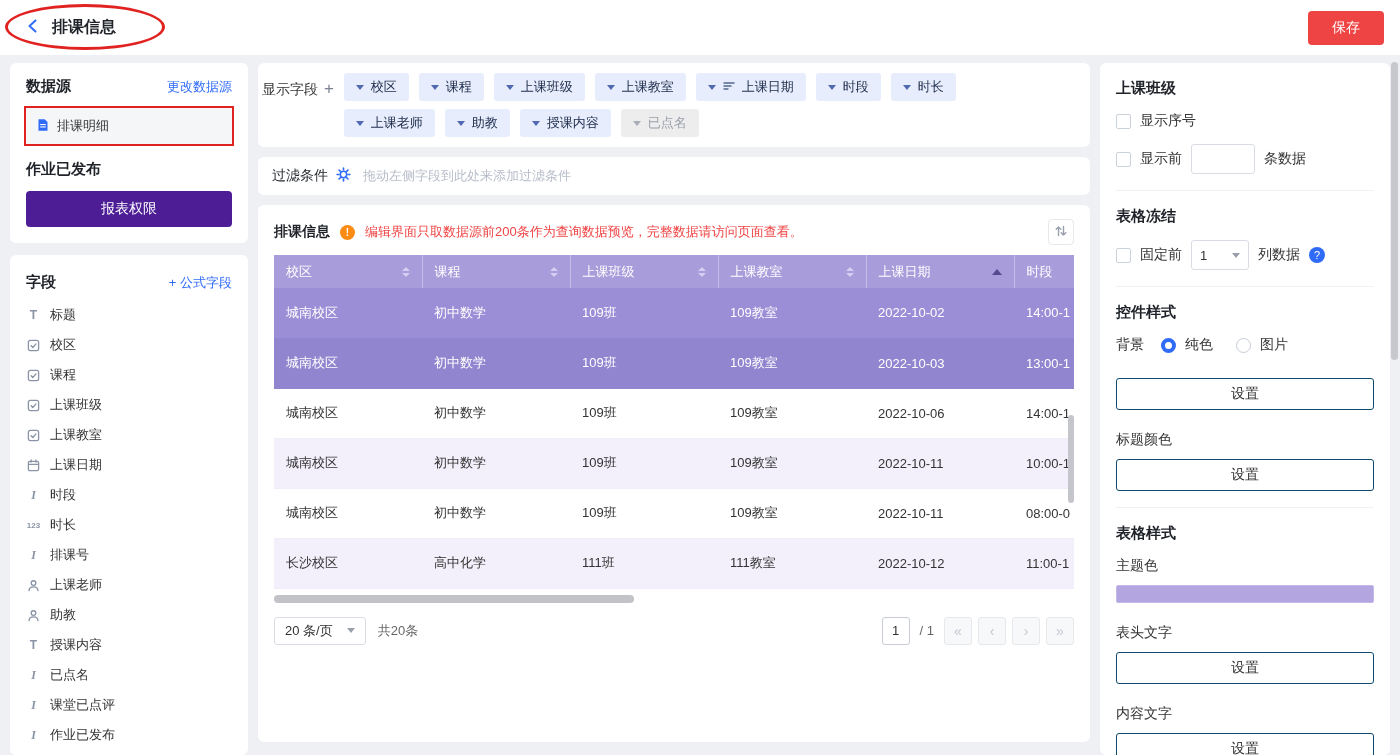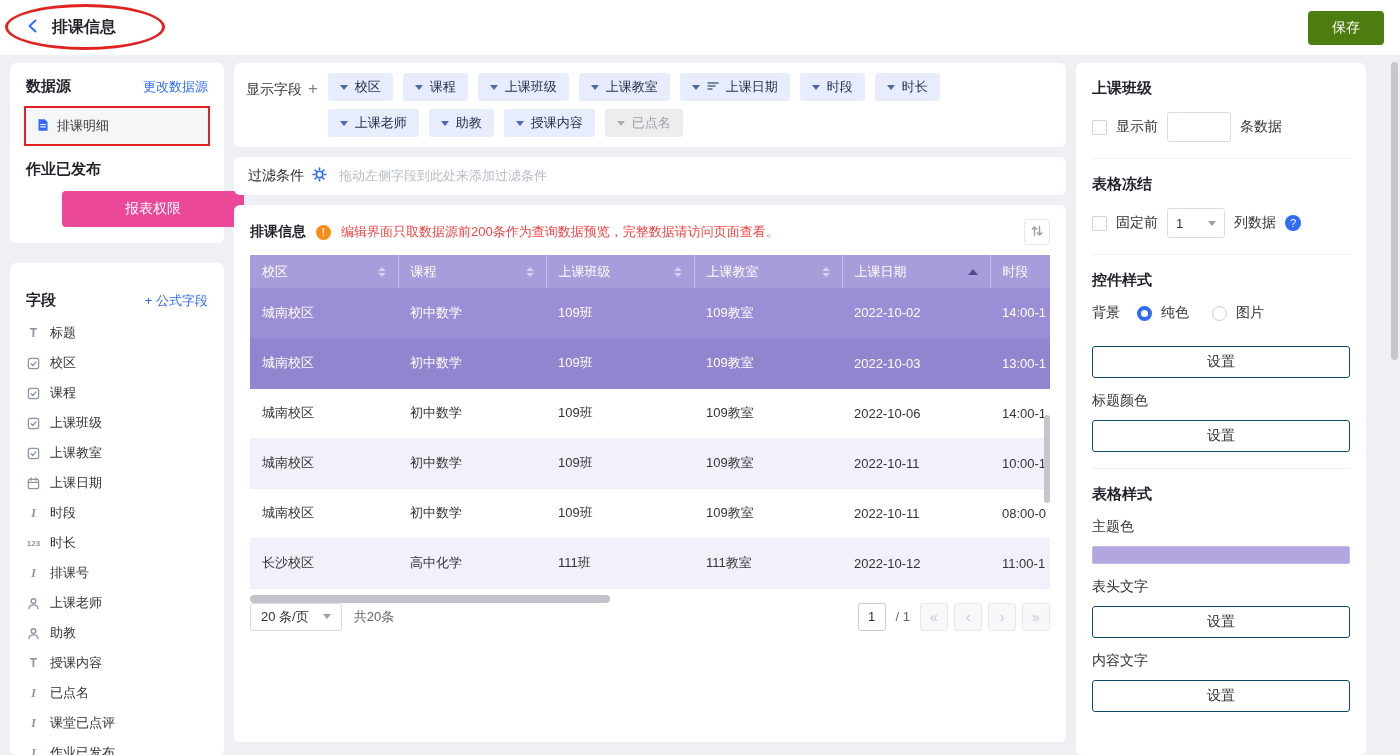--- a/index.html
+++ b/index.html
@@ -7,48 +7,48 @@
   body {
     font-family:"Liberation Sans","DejaVu Sans",sans-serif;
     background:#eef0f4; color:#333; font-size:14px; position:relative;
   }
   
   .topbar { height:55px; background:#fff; display:flex; align-items:center; padding:0 16px; position:relative; }
   .back-btn { display:flex; align-items:center; margin:0 10px 0 8px; cursor:pointer; }
   .page-title { font-size:16px; font-weight:bold; color:#1f2329; }
   .annot-ellipse { position:absolute; left:5px; top:4px; width:160px; height:46px;
     border:3px solid #e02320; border-radius:50%; pointer-events:none; }
-  .save-btn { margin-left:auto; background:#4d7c0f; color:#fff; border:none; border-radius:4px;
+  .save-btn { margin-left:auto; background:#ef4444; color:#fff; border:none; border-radius:4px;
     padding:8px 24px; font-size:14px; cursor:pointer; font-family:inherit; }
   
   .main { display:flex; gap:10px; padding:8px 10px 0 10px; height:700px; align-items:stretch; }
   .card { background:#fff; border-radius:6px; }
-  .left-col { width:214px; display:flex; flex-direction:column; gap:20px; }
+  .left-col { width:238px; display:flex; flex-direction:column; gap:12px; }
   .mid-col { width:832px; display:flex; flex-direction:column; gap:10px; }
   .right-col { width:290px; padding:16px; overflow:hidden; }
   
   .ds-card { padding:14px 16px 16px 16px; }
   .row-between { display:flex; justify-content:space-between; align-items:center; }
   .sec-title { font-weight:bold; font-size:15px; color:#1f2329; }
   .link { color:#2f6bf7; font-size:13px; cursor:pointer; }
   .ds-item { margin-top:12px; background:#f5f6f8; padding:9px 10px; display:flex; align-items:center; gap:7px;
     font-size:13px; color:#333; position:relative; cursor:pointer; }
   .annot-rect { position:absolute; inset:-2px; border:2px solid #e02320; pointer-events:none; }
   .mt16 { margin-top:16px; }
-  .primary-btn { margin-top:12px; width:100%; height:36px; background:#ec4899; color:#fff; border:none;
-    border-radius:4px; font-size:14px; cursor:pointer; font-family:inherit;margin-left:36px; }
-  .fields-card { flex:1; padding:28px 16px; overflow:hidden; display:flex; flex-direction:column; }
+  .primary-btn { margin-top:12px; width:100%; height:36px; background:#4c1d95; color:#fff; border:none;
+    border-radius:4px; font-size:14px; cursor:pointer; font-family:inherit; }
+  .fields-card { flex:1; padding:18px 16px; overflow:hidden; display:flex; flex-direction:column; }
   .field-list { margin-top:8px; }
   .field-item { height:30px; display:flex; align-items:center; gap:9px; font-size:13px; color:#333; cursor:pointer; }
   .field-item .icon { width:15px; display:flex; justify-content:center; align-items:center; }
   .glyph { color:#8a94a6; font-size:12px; font-weight:bold; font-style:normal; }
   .gi { font-style:italic; font-family:"Liberation Serif",serif; }
   .gn { font-size:8px; letter-spacing:0; }
   
-  .fieldsbar { padding:10px 12px; display:flex; gap:10px; }
+  .fieldsbar { padding:10px 4px; display:flex; gap:10px; }
   .fb-label { white-space:nowrap; padding-top:6px; font-size:14px; color:#333; }
   .plus { color:#7a8291; font-size:17px; cursor:pointer; margin-left:2px; }
   .chips { display:flex; flex-direction:column; gap:8px; }
   .chips-row { display:flex; gap:10px; }
   .chip { background:#e7edfc; border-radius:3px; padding:5px 12px; font-size:13px; color:#1c2b4a;
     display:flex; gap:7px; align-items:center; cursor:pointer; white-space:nowrap; }
   .chip.disabled { background:#ededed; color:#9aa0ab; }
   .caret-down { width:0; height:0; border-left:4px solid transparent; border-right:4px solid transparent;
     border-top:5px solid #4f68b0; }
   .chip.disabled .caret-down { border-top-color:#a8adb7; }
@@ -80,21 +80,21 @@
     border-bottom:6px solid #57498f; display:inline-block; }
   tbody td { font-size:13px; color:#333; height:50px; padding:0 12px; background:#fff;
     border-bottom:1px solid #f0edf8; overflow:hidden; white-space:nowrap; }
   tbody tr:nth-child(even) td { background:#f3f0fb; }
   tbody tr.selected td { background:#9c8ed6; color:#fff; border-bottom-color:#9486cf; }
   tbody tr.selected:nth-child(2) td { background:#9285cf; }
   .v-thumb { position:absolute; right:0; top:160px; width:6px; height:88px; background:#c4c6cb; border-radius:3px; }
   .h-scroll { margin-top:6px; height:8px; width:800px; position:relative; }
   .h-thumb { position:absolute; left:0; top:0; height:8px; width:45%; background:#c1c3c8; border-radius:4px; cursor:grab; }
   
-  .pagination { margin-top:0; display:flex; align-items:center; }
+  .pagination { margin-top:14px; display:flex; align-items:center; }
   .psize { border:1px solid #d9dde3; border-radius:3px; height:28px; padding:0 10px; display:flex;
     align-items:center; gap:14px; font-size:13px; color:#333; cursor:pointer; }
   .sel-caret { width:0; height:0; border-left:4px solid transparent; border-right:4px solid transparent;
     border-top:5px solid #99a0ac; display:inline-block; }
   .total { margin-left:12px; font-size:13px; color:#666; }
   .pag-right { margin-left:auto; display:flex; align-items:center; gap:6px; }
   .pg-cur { width:28px; height:28px; border:1px solid #c8ccd4; border-radius:3px; display:flex;
     align-items:center; justify-content:center; font-size:13px; color:#333; background:#fff; cursor:pointer; }
   .pg-of { font-size:13px; color:#666; margin:0 4px; }
   .pg-btn { width:28px; height:28px; border:1px solid #e6e8ec; border-radius:3px; background:#f7f8fa;
@@ -109,21 +109,21 @@
   .mini-select { width:58px; height:30px; border:1px solid #d9dde3; border-radius:3px; display:flex;
     align-items:center; justify-content:space-between; padding:0 8px; font-size:13px; color:#333; cursor:pointer; }
   .help-icon { width:16px; height:16px; border-radius:50%; background:#2f6bf7; color:#fff; font-size:11px;
     display:flex; align-items:center; justify-content:center; cursor:pointer; }
   .divider { border-top:1px solid #f0f1f3; margin:16px 0; }
   .radio { width:15px; height:15px; border-radius:50%; flex:0 0 auto; cursor:pointer; }
   .radio.on { border:4.5px solid #2f6bf7; background:#fff; }
   .radio.off { border:1px solid #c6ccd6; background:#fff; }
   .set-btn { width:100%; height:32px; border:1px solid #0c4a6e; border-radius:3px; background:#fff;
     font-size:14px; color:#333; cursor:pointer; font-family:inherit; margin-top:10px; }
-  .rp-label { font-size:14px; color:#333; margin-top:14px; }
+  .rp-label { font-size:14px; color:#333; margin-top:21px; }
   .swatch { margin-top:10px; height:18px; width:100%; background:#b3a6e0; border:1px solid #c3b8e8;
     border-radius:2px; cursor:pointer; }
   .page-scrollbar { position:absolute; right:2px; top:62px; width:7px; height:298px; background:#c6c8cd;
     border-radius:4px; cursor:grab; }
 </style>
 </head>
 <body>
 
 <div class="topbar">
   <span class="back-btn">
@@ -512,20 +512,24 @@
             <span class="pg-btn">»</span>
           </div>
       </div>
     </div>
   </div>
 
   <div class="right-col card">
     <div class="rp-title">上课班级</div>
     <div class="rp-row">
       <span class="checkbox"></span>
+      <span>显示序号</span>
+    </div>
+    <div class="rp-row">
+      <span class="checkbox"></span>
       <span>显示前</span>
       <input class="txt-input" value="" style="">
       <span>条数据</span>
     </div>
 
     <div class="divider"></div>
 
     <div class="rp-title">表格冻结</div>
     <div class="rp-row">
       <span class="checkbox"></span>

